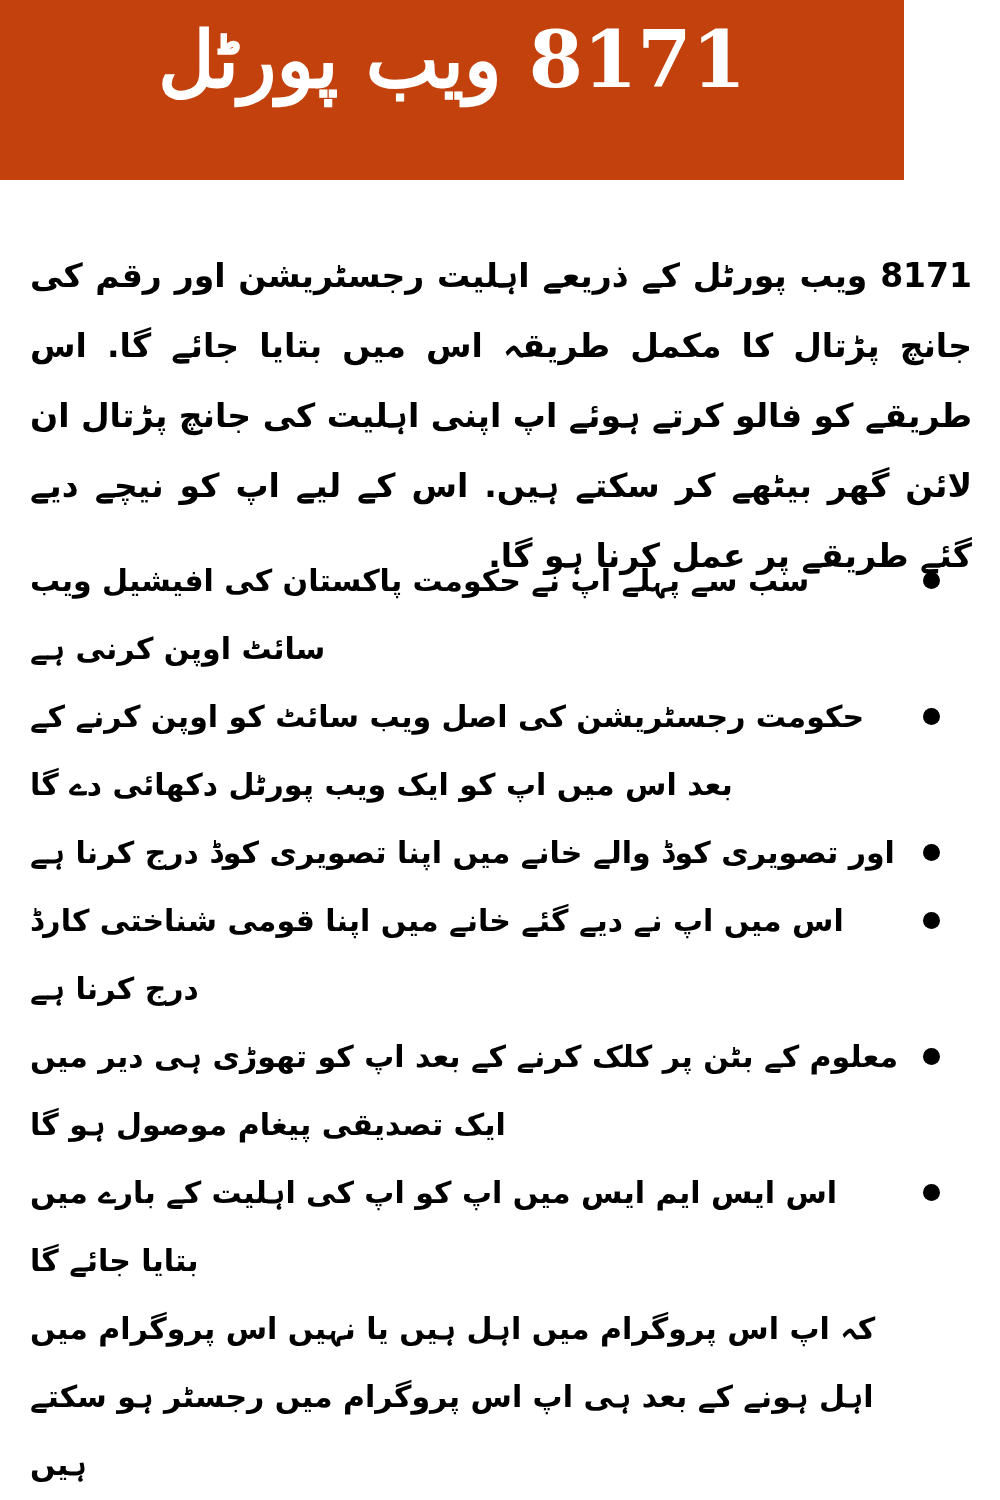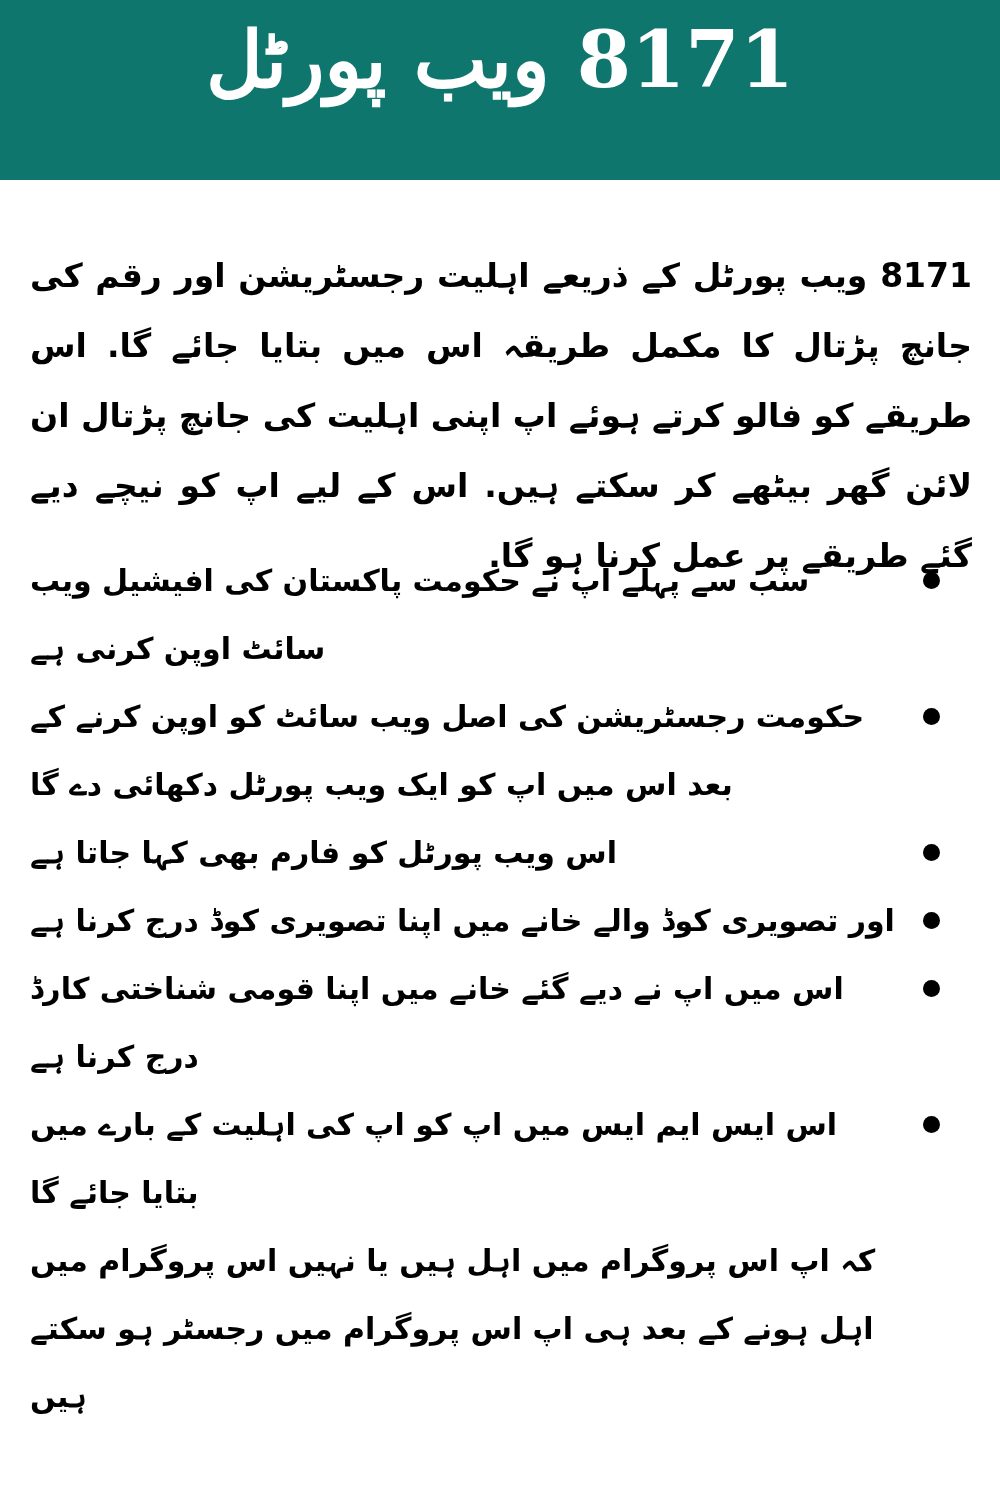--- a/index.html
+++ b/index.html
@@ -11,22 +11,22 @@
       width: 1000px;
       height: 1500px;
       overflow: hidden;
       position: relative;
       font-family: "DejaVu Sans", sans-serif;
       color: #000000;
     }
     .banner {
       position: absolute;
       left: 0; top: 0;
-      width: 1000px; height: 180px;
-      background: #0f766e;
+      width: 904px; height: 180px;
+      background: #c2410c;
       display: flex;
       align-items: center;
       justify-content: center;
     }
     .banner-title {
       color: #ffffff;
       font-family: "DejaVu Serif", serif;
       font-size: 78px;
       line-height: 1;
       direction: rtl;
@@ -89,29 +89,29 @@
   <li class="step">
     <span class="bullet"></span>
     <span class="step-text">سب سے پہلے اپ نے حکومت پاکستان کی افیشیل ویب سائٹ اوپن کرنی ہے</span>
   </li>
   <li class="step">
     <span class="bullet"></span>
     <span class="step-text">حکومت رجسٹریشن کی اصل ویب سائٹ کو اوپن کرنے کے بعد اس میں اپ کو ایک ویب پورٹل دکھائی دے گا</span>
   </li>
   <li class="step">
     <span class="bullet"></span>
-    <span class="step-text">اس ویب پورٹل کو فارم بھی کہا جاتا ہے</span>
-  </li>
-  <li class="step">
-    <span class="bullet"></span>
     <span class="step-text">اور تصویری کوڈ والے خانے میں اپنا تصویری کوڈ درج کرنا ہے</span>
   </li>
   <li class="step">
     <span class="bullet"></span>
     <span class="step-text">اس میں اپ نے دیے گئے خانے میں اپنا قومی شناختی کارڈ درج کرنا ہے</span>
+  </li>
+  <li class="step">
+    <span class="bullet"></span>
+    <span class="step-text">معلوم کے بٹن پر کلک کرنے کے بعد اپ کو تھوڑی ہی دیر میں ایک تصدیقی پیغام موصول ہو گا</span>
   </li>
   <li class="step">
     <span class="bullet"></span>
     <span class="step-text">اس ایس ایم ایس میں اپ کو اپ کی اہلیت کے بارے میں بتایا جائے گا</span>
   </li>
   <li class="step">
 
     <span class="step-text">کہ اپ اس پروگرام میں اہل ہیں یا نہیں اس پروگرام میں اہل ہونے کے بعد ہی اپ اس پروگرام میں رجسٹر ہو سکتے ہیں</span>
   </li>
 </ul>

